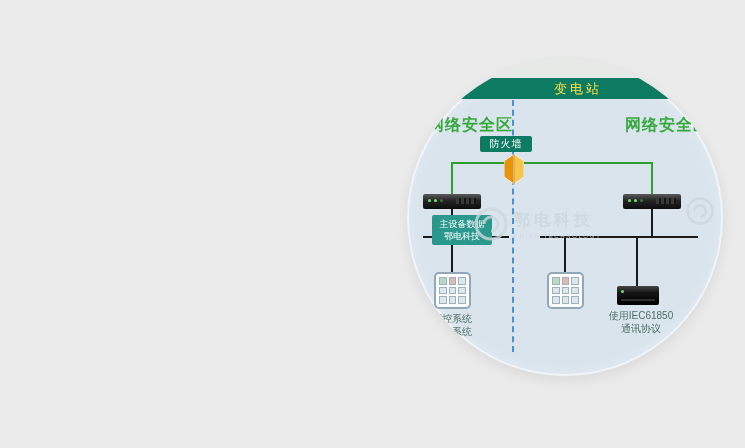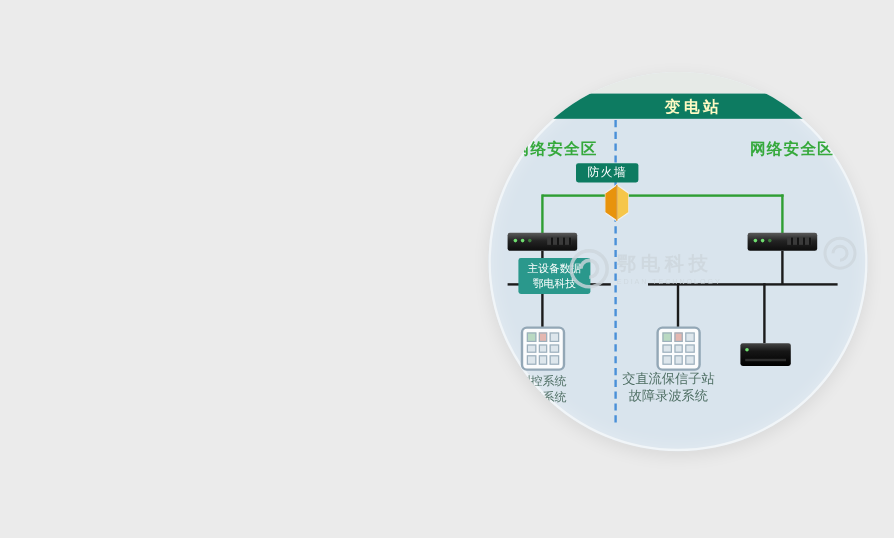--- a/index.html
+++ b/index.html
@@ -7,23 +7,23 @@
   .scene{position:relative;width:745px;height:448px;background:#ebebeb;overflow:hidden;}
 
   
   .magnifier{position:absolute;left:407px;top:60px;width:316px;height:316px;border-radius:50%;
     background:#d9e4ed;overflow:hidden;
     box-shadow:inset 0 0 0 2px rgba(255,255,255,.55), inset 0 0 18px rgba(255,255,255,.35), 0 4px 14px rgba(0,0,0,.08);}
 
   .top-cap{position:absolute;left:0;top:0;width:100%;height:18px;background:#e6eae7;}
   .banner{position:absolute;left:0;top:18px;width:100%;height:21px;background:#0d7b61;
     display:flex;align-items:center;justify-content:center;z-index:2;}
-  .banner span{color:#fef9c3;font-size:13px;font-weight:bold;letter-spacing:3px;margin-left:26px;}
+  .banner span{color:#fde047;font-size:13px;font-weight:normal;letter-spacing:3px;margin-left:26px;}
 
-  .zone-label{position:absolute;top:55px;font-size:13px;font-weight:bold;color:#36a93c;
+  .zone-label{position:absolute;top:55px;font-size:16px;font-weight:bold;color:#36a93c;
     letter-spacing:1px;z-index:3;white-space:nowrap;}
   .zone-left{left:21px;}
   .zone-right{left:218px;}
 
   .divider{position:absolute;left:105px;top:40px;height:252px;width:0;
     border-left:2px dashed #4a90d8;z-index:1;}
 
   .fw-label{position:absolute;left:73px;top:76px;width:52px;height:16px;background:#0d7b61;
     color:#fff;font-size:10px;display:flex;align-items:center;justify-content:center;
     border-radius:2px;z-index:4;letter-spacing:1px;font-family:Liberation Serif, serif;}
@@ -138,23 +138,23 @@
         <i></i>
         <i></i>
     </div>
 
     <div class="recorder"></div>
 
     <div class="sys-label sys-left">
       <div>测控系统</div>
       <div>继保系统</div>
     </div>
-    <div class="sys-label sys-mid">
-      <div>交直流保信子站</div>
-      <div>故障录波系统</div>
+    <div class="sys-label sys-right">
+      <div>使用IEC61850</div>
+      <div>通讯协议</div>
     </div>
 
     <div class="watermark">
       <svg width="36" height="36" viewBox="0 0 36 36">
         <circle cx="18" cy="18" r="15" fill="none" stroke="#cdd6dc" stroke-width="3"></circle>
         <path d="M11 18 a7 7 0 1 1 7 7" fill="none" stroke="#cdd6dc" stroke-width="3"></path>
       </svg>
       <div class="wm-text">
         <span class="wm-cn">鄂电科技</span>
         <span class="wm-en">EDIAN TECHNOLOGY</span>

